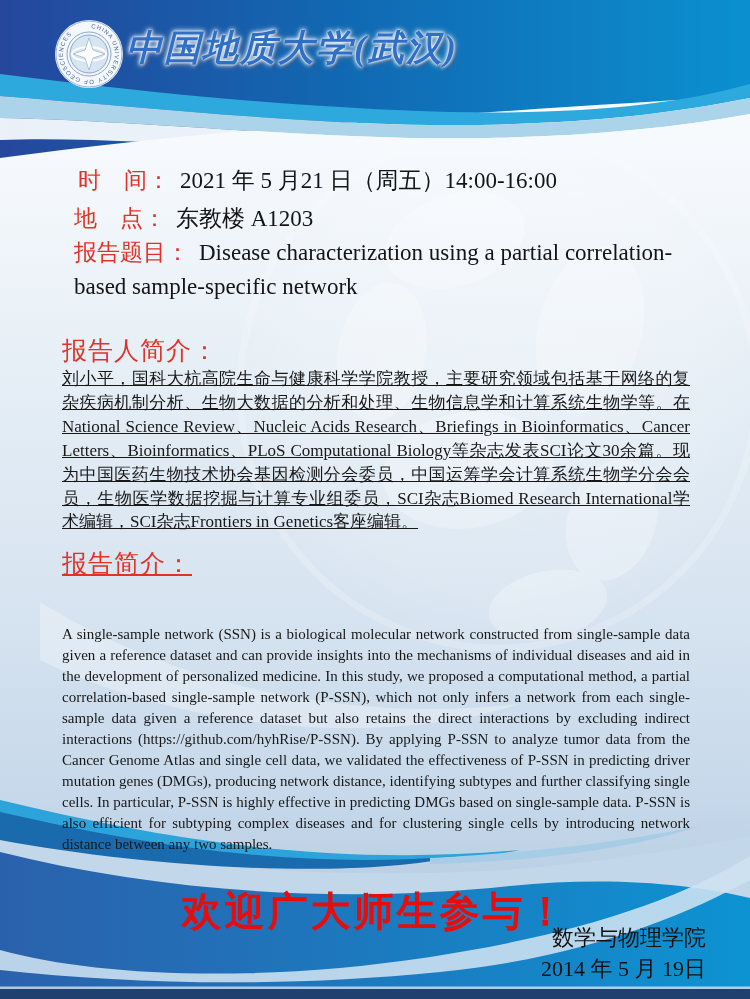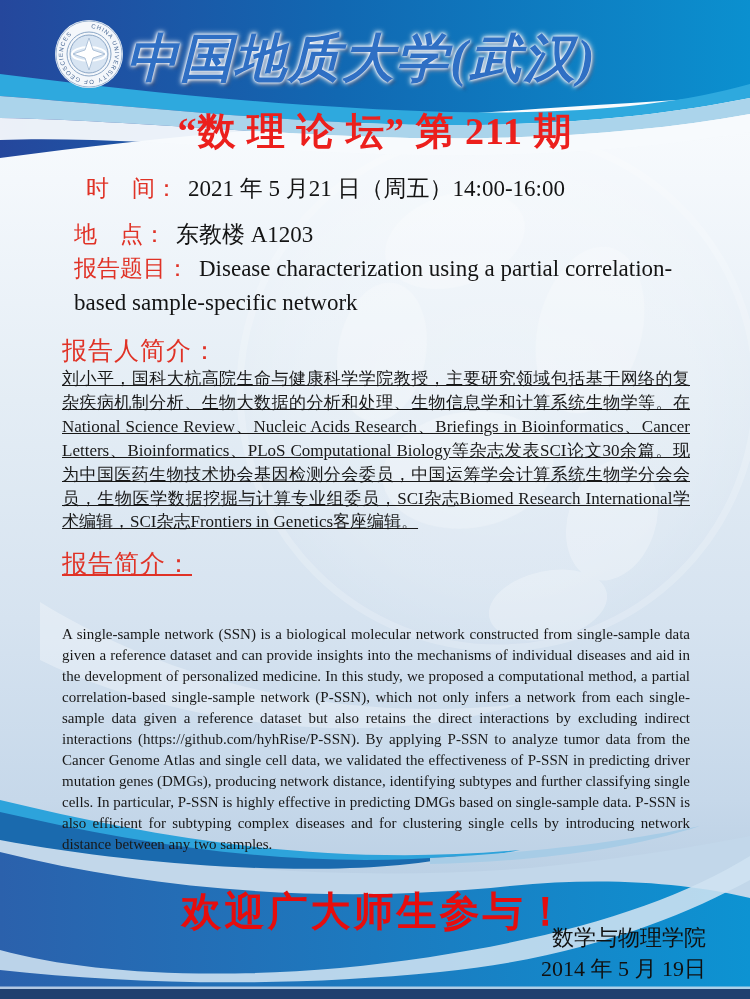--- a/index.html
+++ b/index.html
@@ -7,21 +7,21 @@
     position:relative;width:750px;height:999px;margin:0 auto;overflow:hidden;
     font-family:"Liberation Serif","DejaVu Serif",serif;
     background:#fff;
   }
   .bg{position:absolute;inset:0;width:750px;height:999px;display:block;}
 
   
   .logo{position:absolute;left:54px;top:19px;width:70px;height:70px;}
   .univ-name{
     position:absolute;left:126px;top:24px;width:480px;
-    font-size:52px;font-weight:bold;font-style:italic;letter-spacing:2px;
+    font-size:36px;font-weight:bold;font-style:italic;letter-spacing:2px;
     color:#2f6fc4;white-space:nowrap;
     text-shadow:0 0 2px #fff,0 0 4px #fff,0 0 6px rgba(255,255,255,.9),3px 3px 3px rgba(10,35,90,.55);
   }
 
   
   .title{
     position:absolute;left:0;top:106px;width:750px;text-align:center;
     font-size:38px;font-weight:700;letter-spacing:1px;color:#ec1f1c;
   }
 
@@ -129,24 +129,23 @@
     </text>
     <circle cx="35" cy="35" r="19" fill="#d7e4f2" stroke="#8aa6c6" stroke-width="1"></circle>
     <g>
       <ellipse cx="35" cy="35" rx="17" ry="7" fill="none" stroke="#ffffff" stroke-width="2"></ellipse>
       <path d="M35,19 L39,31 L51,35 L39,39 L35,51 L31,39 L19,35 L31,31 Z" fill="#ffffff" stroke="#9fb6d0" stroke-width="0.8"></path>
     </g>
   </svg>
 
   <div class="univ-name">中国地质大学(武汉)</div>
 
-  <div class="title">“数 理 论 坛” 第 211 期</div>
 
   <div class="info">
-    <p style="margin:12px"><span class="lab">时　间：</span><span class="val">2021 年 5 月21 日（周五）14:00-16:00</span></p>
+    <p style="margin:4px"><span class="lab">时　间：</span><span class="val">2021 年 5 月21 日（周五）14:00-16:00</span></p>
     <p style="margin:0"><span class="lab">地　点：</span><span class="val">东教楼 A1203</span></p>
     <p style="margin:0"><span class="lab">报告题目：</span><span class="val">Disease characterization using a partial correlation-based sample-specific network</span></p>
   </div>
 
   <div class="sec-head bio-head">报告人简介：</div>
   <div class="bio-body">刘小平，国科大杭高院生命与健康科学学院教授，主要研究领域包括基于网络的复杂疾病机制分析、生物大数据的分析和处理、生物信息学和计算系统生物学等。在National Science Review、Nucleic Acids Research、Briefings in Bioinformatics、Cancer Letters、Bioinformatics、PLoS Computational Biology等杂志发表SCI论文30余篇。现为中国医药生物技术协会基因检测分会委员，中国运筹学会计算系统生物学分会会员，生物医学数据挖掘与计算专业组委员，SCI杂志Biomed Research International学术编辑，SCI杂志Frontiers in Genetics客座编辑。</div>
 
   <div class="sec-head abs-head">报告简介：</div>
   <div class="abs-body">A single-sample network (SSN) is a biological molecular network constructed from single-sample data given a reference dataset and can provide insights into the mechanisms of individual diseases and aid in the development of personalized medicine. In this study, we proposed a computational method, a partial correlation-based single-sample network (P-SSN), which not only infers a network from each single-sample data given a reference dataset but also retains the direct interactions by excluding indirect interactions (https://github.com/hyhRise/P-SSN). By applying P-SSN to analyze tumor data from the Cancer Genome Atlas and single cell data, we validated the effectiveness of P-SSN in predicting driver mutation genes (DMGs), producing network distance, identifying subtypes and further classifying single cells. In particular, P-SSN is highly effective in predicting DMGs based on single-sample data. P-SSN is also efficient for subtyping complex diseases and for clustering single cells by introducing network distance between any two samples.</div>
 

